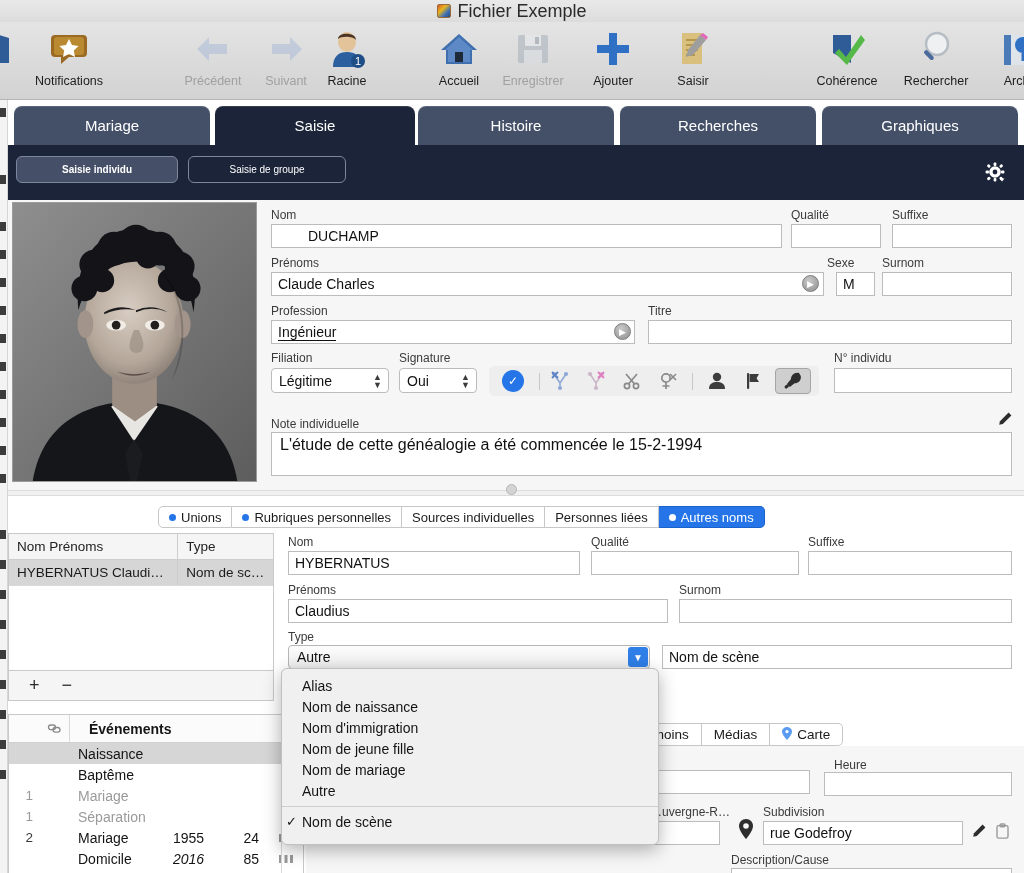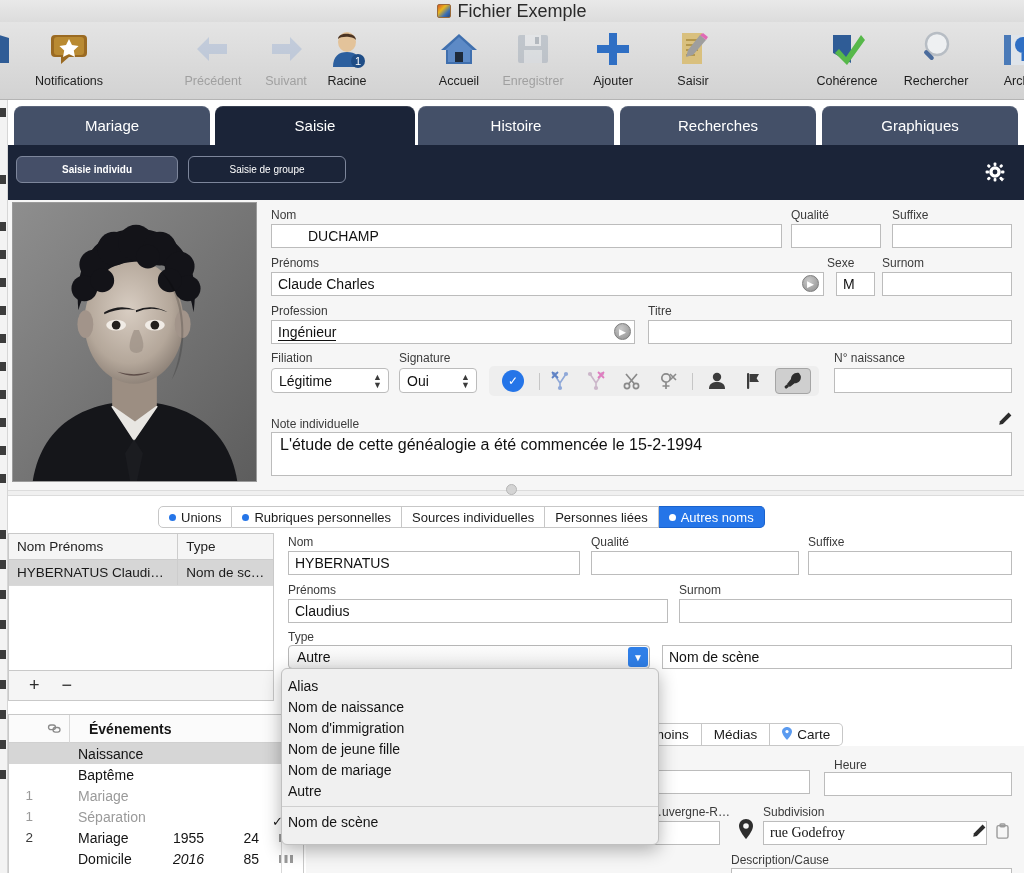--- a/index.html
+++ b/index.html
@@ -186,21 +186,21 @@
 
   
   .dropdown {
     position: absolute; top: 668px; left: 281px; width: 378px; height: 177px;
     background: #f0f0f0; border: 1px solid #c0c0c0; border-radius: 6px;
     box-shadow: 0 5px 18px rgba(0,0,0,.30);
     z-index: 50; padding: 6px 0;
   }
   .dd-item {
     height: 21px; display: flex; align-items: center;
-    font-size: 14px; color: #141414; 
+    font-size: 14px; color: #141414; padding-left: 14px;
   }
   .dd-item .chk { width: 16px; margin-left: -10px; font-size: 13px; color: #141414; }
   .dd-sep { height: 1px; background: #cfcfcf; margin: 5px 0 4px 0; }
 
   
   .events {
     position: absolute; top: 714px; left: 8px; width: 296px; height: 159px;
     background: #ffffff; border: 1px solid #c9c9c9; border-bottom: none; overflow: hidden;
   }
   .ev-head { display: flex; height: 28px; background: #fbfbfb; border-bottom: 1px solid #d0d0d0; align-items: center; }
@@ -594,21 +594,21 @@
       </svg>
     </div>
     <div class="ib-btn pressed" style="margin-left:4px;">
       <svg width="22" height="22" viewBox="0 0 22 22" fill="#2e2e2e">
         <path d="M17 3 C12 2 9 6 9 9 L5 14 L7.8 17 L12.6 13.3 C15.6 13.5 19.5 11 18.8 6 Z"></path>
         <rect x="2.5" y="15" width="4.5" height="3" rx="1.2" transform="rotate(-42 4.7 16.5)"></rect>
       </svg>
     </div>
   </div>
 
-  <div class="flabel" style="left:834px; top:351px;">N° naissance</div>
+  <div class="flabel" style="left:834px; top:351px;">N° individu</div>
   <div class="finput" style="left:834px; top:368px; width:178px; height:25px;">
     <span></span>
   </div>
 
   <div class="flabel" style="left:271px; top:417px;">Note individuelle</div>
   <div class="pencil-icon">
     <svg width="17" height="17" viewBox="0 0 17 17" fill="#2d2d2d">
       <path d="M12.6 1.6 l2.8 2.8 -8.6 8.6 -3.6 .8 .8 -3.6 Z"></path>
     </svg>
   </div>
@@ -828,21 +828,21 @@
   <div class="finput" style="left:610px; top:821px; width:110px; height:24px;">
     <span></span>
   </div>
   <div class="pin-icon">
     <svg width="18" height="22" viewBox="0 0 18 22" fill="#2e2e2e">
       <path d="M9 1 C5 1 2 4 2 8 c0 5 7 13 7 13 s7 -8 7 -13 c0 -4 -3 -7 -7 -7 z"></path>
       <circle cx="9" cy="8" r="2.8" fill="#f6f6f6"></circle>
     </svg>
   </div>
   <div class="flabel" style="left:763px; top:805px;">Subdivision</div>
-  <div class="finput" style="left:763px; top:821px; width:224px; height:24px;font-family:Liberation Serif, serif;">
+  <div class="finput" style="left:763px; top:821px; width:200px; height:24px;">
     <span>rue Godefroy</span>
   </div>
   <div style="position:absolute; left:970px; top:823px;">
     <svg width="17" height="17" viewBox="0 0 17 17" fill="#2d2d2d">
       <path d="M12.6 1.6 l2.8 2.8 -8.6 8.6 -3.6 .8 .8 -3.6 Z"></path>
     </svg>
   </div>
   <div style="position:absolute; left:994px; top:823px;">
     <svg width="17" height="17" viewBox="0 0 17 17" fill="none" stroke="#9b9b9b" stroke-width="1.4">
       <rect x="3" y="2.6" width="11" height="12.5" rx="1.6"></rect>

